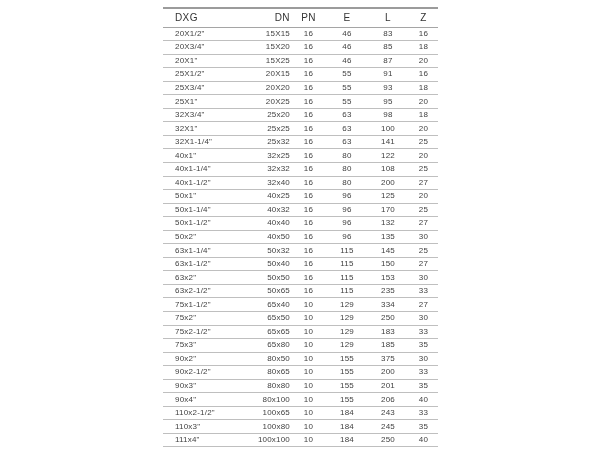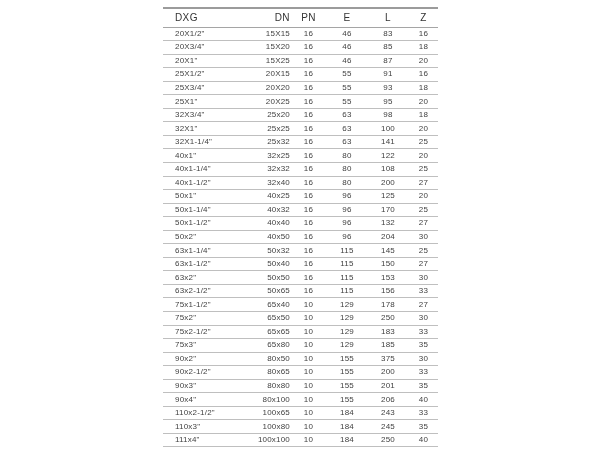--- a/index.html
+++ b/index.html
@@ -188,21 +188,21 @@
     <div class="cell col-pn">16</div>
     <div class="cell col-e">96</div>
     <div class="cell col-l">132</div>
     <div class="cell col-z">27</div>
   </div>
         <div class="t-row body-row">
     <div class="cell col-dxg">50x2"</div>
     <div class="cell col-dn">40x50</div>
     <div class="cell col-pn">16</div>
     <div class="cell col-e">96</div>
-    <div class="cell col-l">204</div>
+    <div class="cell col-l">135</div>
     <div class="cell col-z">30</div>
   </div>
         <div class="t-row body-row">
     <div class="cell col-dxg">63x1-1/4"</div>
     <div class="cell col-dn">50x32</div>
     <div class="cell col-pn">16</div>
     <div class="cell col-e">115</div>
     <div class="cell col-l">145</div>
     <div class="cell col-z">25</div>
   </div>
@@ -220,29 +220,29 @@
     <div class="cell col-pn">16</div>
     <div class="cell col-e">115</div>
     <div class="cell col-l">153</div>
     <div class="cell col-z">30</div>
   </div>
         <div class="t-row body-row">
     <div class="cell col-dxg">63x2-1/2"</div>
     <div class="cell col-dn">50x65</div>
     <div class="cell col-pn">16</div>
     <div class="cell col-e">115</div>
-    <div class="cell col-l">156</div>
+    <div class="cell col-l">235</div>
     <div class="cell col-z">33</div>
   </div>
         <div class="t-row body-row">
     <div class="cell col-dxg">75x1-1/2"</div>
     <div class="cell col-dn">65x40</div>
     <div class="cell col-pn">10</div>
     <div class="cell col-e">129</div>
-    <div class="cell col-l">178</div>
+    <div class="cell col-l">334</div>
     <div class="cell col-z">27</div>
   </div>
         <div class="t-row body-row">
     <div class="cell col-dxg">75x2"</div>
     <div class="cell col-dn">65x50</div>
     <div class="cell col-pn">10</div>
     <div class="cell col-e">129</div>
     <div class="cell col-l">250</div>
     <div class="cell col-z">30</div>
   </div>

